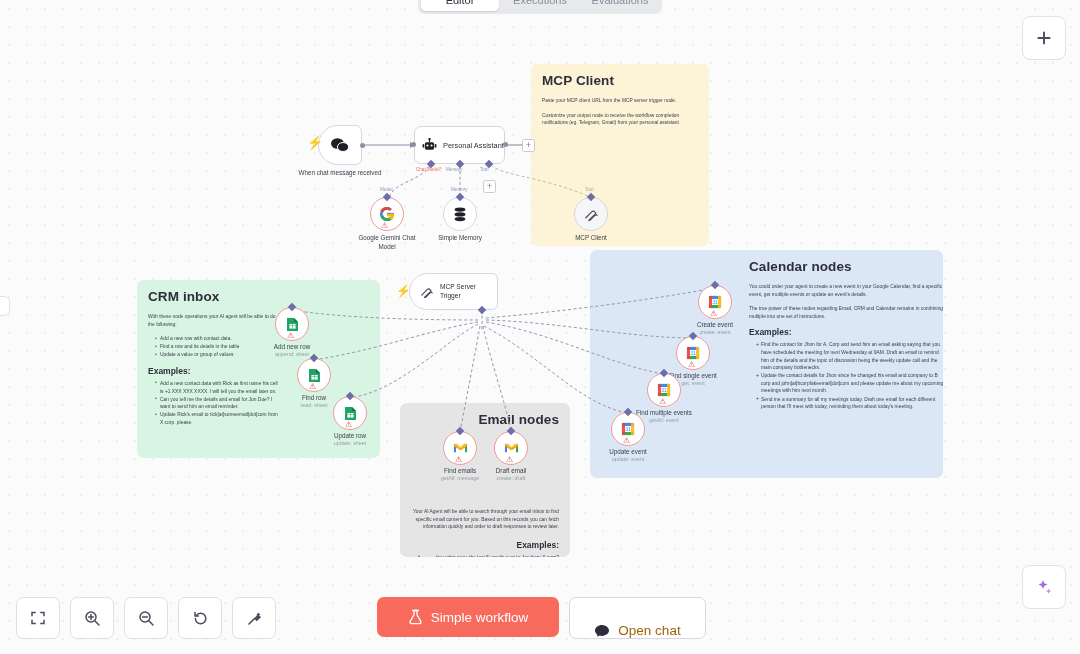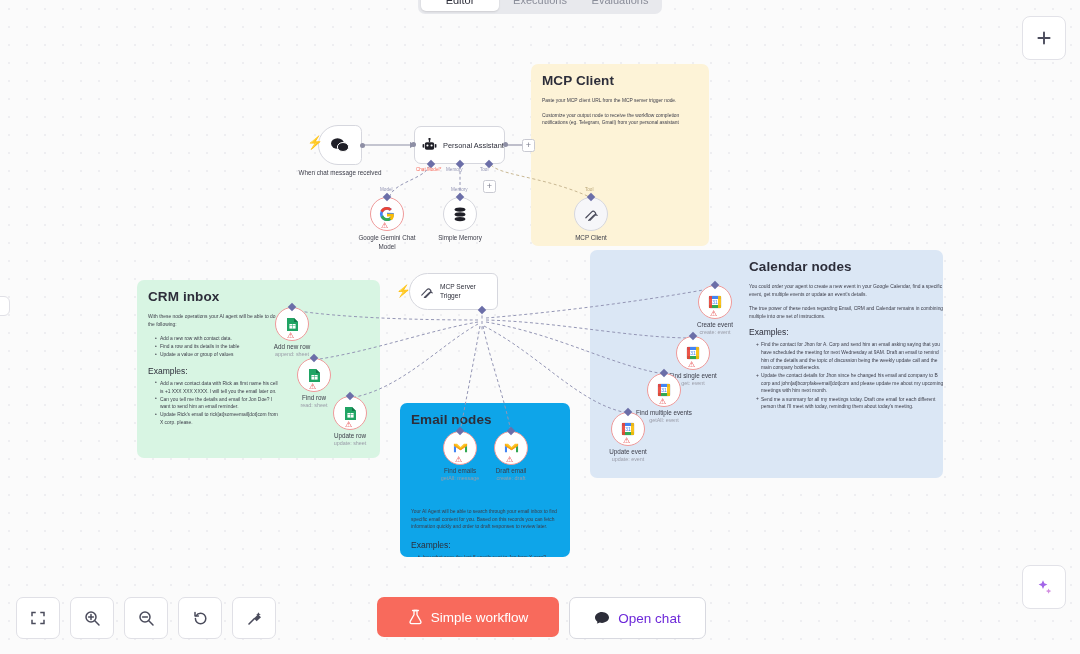--- a/index.html
+++ b/index.html
@@ -24,26 +24,26 @@
 
   
   .sticky{position:absolute;border-radius:7px;box-sizing:border-box;
     padding:9px 11px;overflow:hidden;}
   .sticky h2{margin:0 0 9px 0;font-size:13.5px;font-weight:700;letter-spacing:.1px;}
   .sticky p{margin:0 0 7px 0;font-size:4.9px;line-height:1.55;color:#3b3c48;}
   .sticky ul{margin:0 0 7px 0;padding-left:7px;list-style:none;}
   .sticky li{font-size:4.9px;line-height:1.55;color:#3b3c48;position:relative;
     padding-left:5px;margin-bottom:.5px;}
   .sticky li:before{content:"•";position:absolute;left:0;top:-0.5px;}
-  .sticky .ex{font-size:8.5px;font-weight:400;margin:0 0 4px 0;color:#2d2e3a;}
+  .sticky .ex{font-size:8.5px;font-weight:700;margin:0 0 4px 0;color:#2d2e3a;}
   .sticky ul.plus li:before{content:"+";}
 
   #note-mcp{left:531px;top:64px;width:178px;height:182px;background:#fdf3d7;}
   #note-crm{left:137px;top:280px;width:243px;height:178px;background:#d8f5e3;}
-  #note-email{left:400px;top:403px;width:170px;height:154px;background:#0ea5e9;}
+  #note-email{left:400px;top:403px;width:170px;height:154px;background:#e5e5e5;text-align:right;}
   #note-cal{left:590px;top:250px;width:353px;height:228px;background:#dbe7f5;}
 
   
   .node{position:absolute;z-index:12;}
   .rect-node{background:#fff;border:1px solid #d6d7de;border-radius:7px;
     display:flex;align-items:center;box-sizing:border-box;}
   .trig-node{border-top-left-radius:22px;border-bottom-left-radius:22px;}
   .node-label{position:absolute;text-align:center;font-size:6.3px;line-height:1.35;
     color:#3b3c48;width:120px;left:50%;transform:translateX(-50%);}
   .node-sub{font-size:5.4px;color:#9a9ca8;}
@@ -64,22 +64,22 @@
   .port-lbl{position:absolute;font-size:4.6px;color:#9496b5;white-space:nowrap;}
 
   
   .tool{position:absolute;width:42px;height:40px;background:#fff;
     border:1px solid #e0e0e6;border-radius:7px;display:flex;align-items:center;
     justify-content:center;z-index:30;}
   .btn-exec{position:absolute;left:377px;top:597px;width:182px;height:40px;
     background:#f86a5c;border-radius:7px;color:#fff;display:flex;align-items:center;
     justify-content:center;gap:8px;font-size:13.5px;z-index:30;}
   .btn-chat{position:absolute;left:569px;top:597px;width:135px;height:40px;
-    background:#fff;border:1px solid #d8d9e0;border-radius:7px;color:#6d28d9;
-    display:flex;align-items:center;justify-content:center;gap:8px;font-size:13.5px;
+    background:#fff;border:1px solid #d8d9e0;border-radius:7px;color:#a16207;
+    display:flex;align-items:flex-end;justify-content:center;gap:8px;font-size:13.5px;
     z-index:30;}
   .fab{position:absolute;width:42px;height:42px;background:#fff;
     border:1px solid #e2e2e8;border-radius:8px;display:flex;align-items:center;
     justify-content:center;z-index:30;}
   .side-tab{position:absolute;left:-4px;top:296px;width:12px;height:18px;
     background:#fff;border:1px solid #e0e0e6;border-radius:0 6px 6px 0;z-index:25;}
   svg{display:block;}
 </style>
 </head>
 <body>

